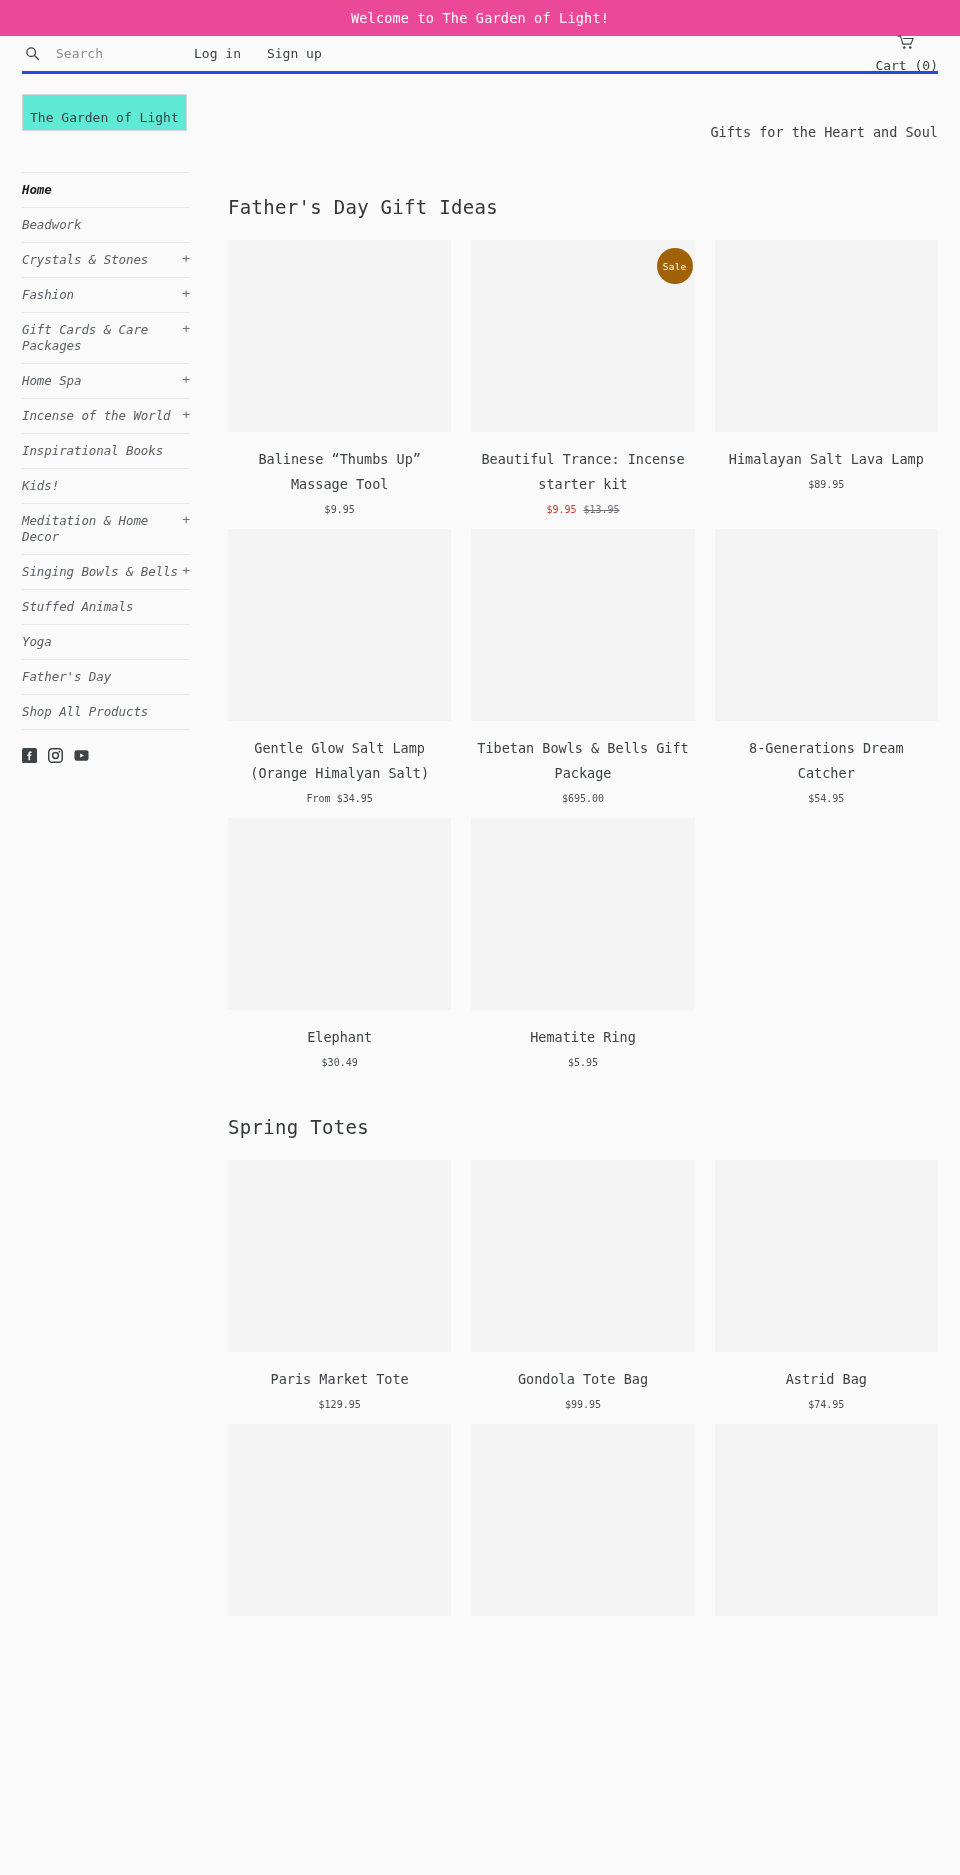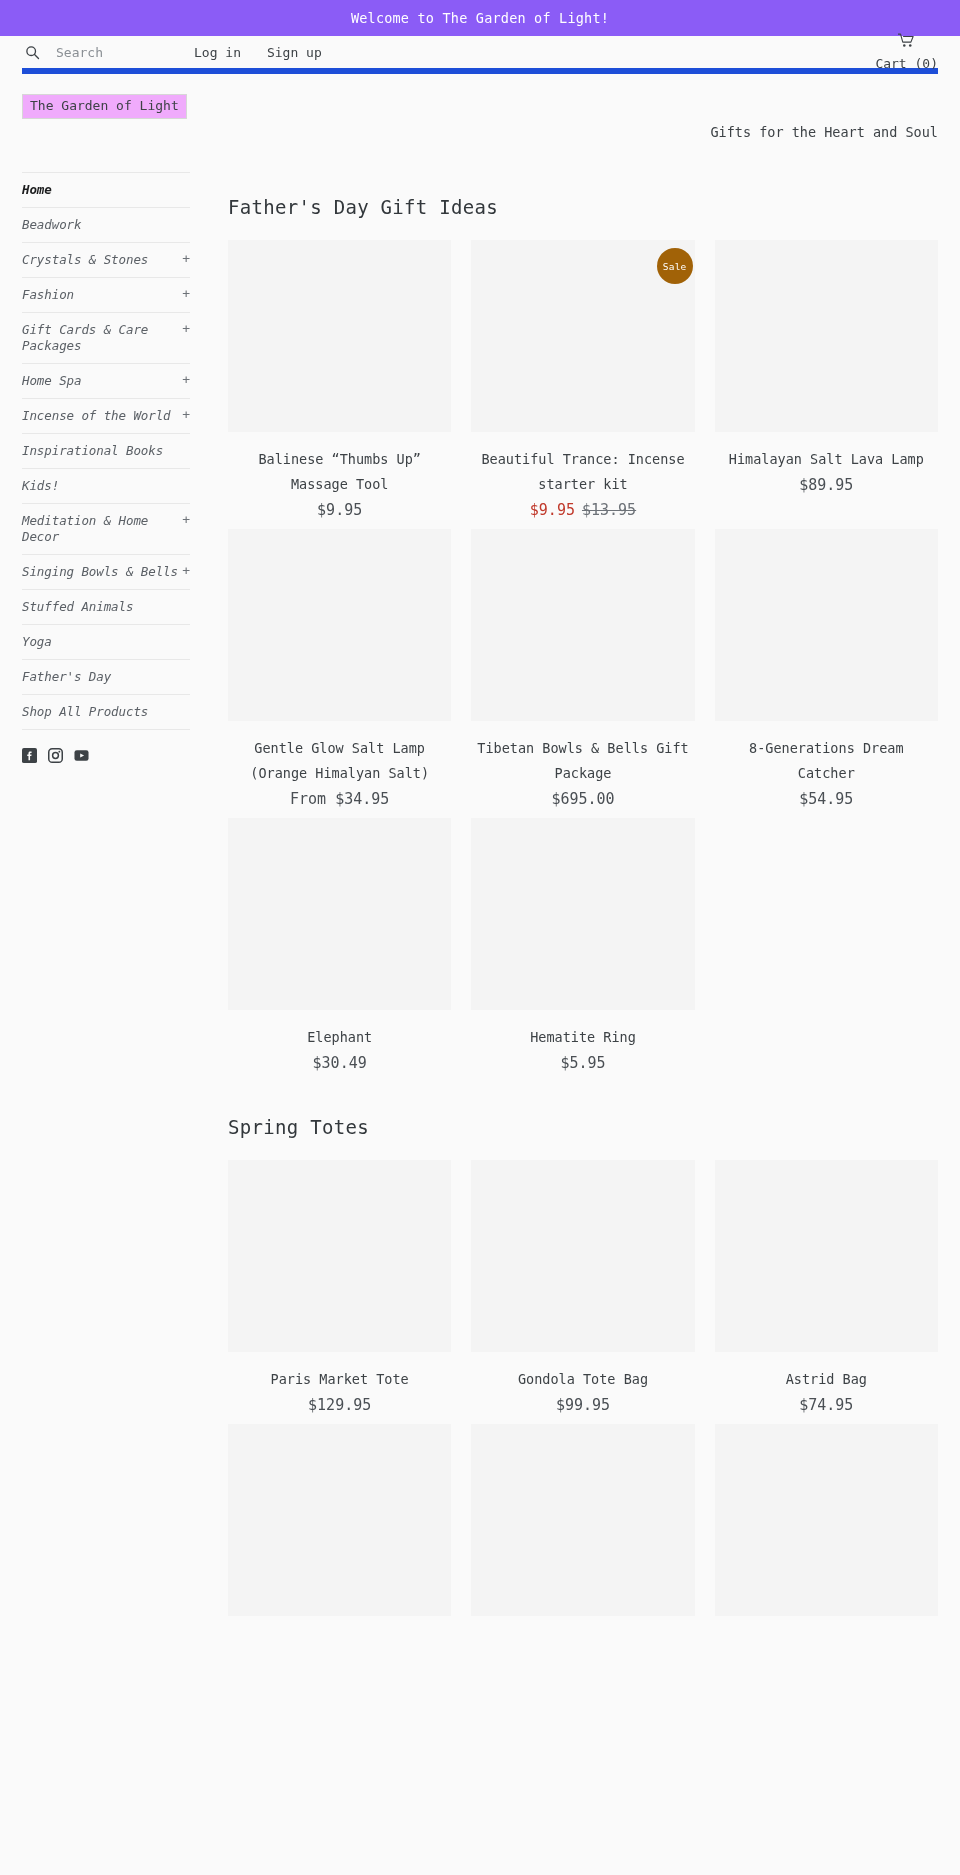--- a/index.html
+++ b/index.html
@@ -7,37 +7,37 @@
   html, body {
     width: 960px;
     background: #fafafa;
     font-family: "DejaVu Sans Mono", "Liberation Mono", monospace;
     color: #3d4246;
     -webkit-font-smoothing: antialiased;
   }
 
   
   .announcement-bar {
-    background: #8b5cf6;
+    background: #ec4899;
     color: #ffffff;
     height: 36px;
     display: flex;
     align-items: center;
     justify-content: center;
     font-size: 13.5px;
     letter-spacing: 0.2px;
   }
 
   
   .top-bar {
     height: 38px;
     display: flex;
     align-items: center;
     padding: 0 22px 0 22px;
-    border-bottom: 6px solid #1d4ed8;
+    border-bottom: 3px solid #1d4ed8;
     margin: 0 22px;
     padding-left: 0;
     padding-right: 0;
   }
   .search-group {
     display: flex;
     align-items: center;
     gap: 14px;
     width: 158px;
   }
@@ -78,22 +78,22 @@
 
   
   .brand-row {
     padding: 20px 22px 0 22px;
     position: relative;
     height: 92px;
   }
   .logo-box {
     display: inline-block;
     border: 1px solid #d7d7d7;
-    background: #f0abfc;
-    padding: 3px 7px 4px 7px;
+    background: #5eead4;
+    padding: 15px 7px 4px 7px;
     font-size: 13px;
     color: #3d4246;
     line-height: 16px;
     cursor: pointer;
   }
   .tagline {
     position: absolute;
     right: 22px;
     top: 50px;
     font-size: 13.5px;
@@ -187,21 +187,21 @@
   .product-title {
     text-align: center;
     font-size: 13.5px;
     color: #3d4246;
     line-height: 25px;
     margin-top: 15px;
     padding: 0 4px;
   }
   .product-price {
     text-align: center;
-    font-size: 15px;
+    font-size: 10px;
     color: #4a4f54;
     margin-top: 4px;
     line-height: 18px;
   }
   .price-sale { color: #c0392b; }
   .price-compare {
     color: #6d7278;
     text-decoration: line-through;
     margin-left: 7px;
   }

